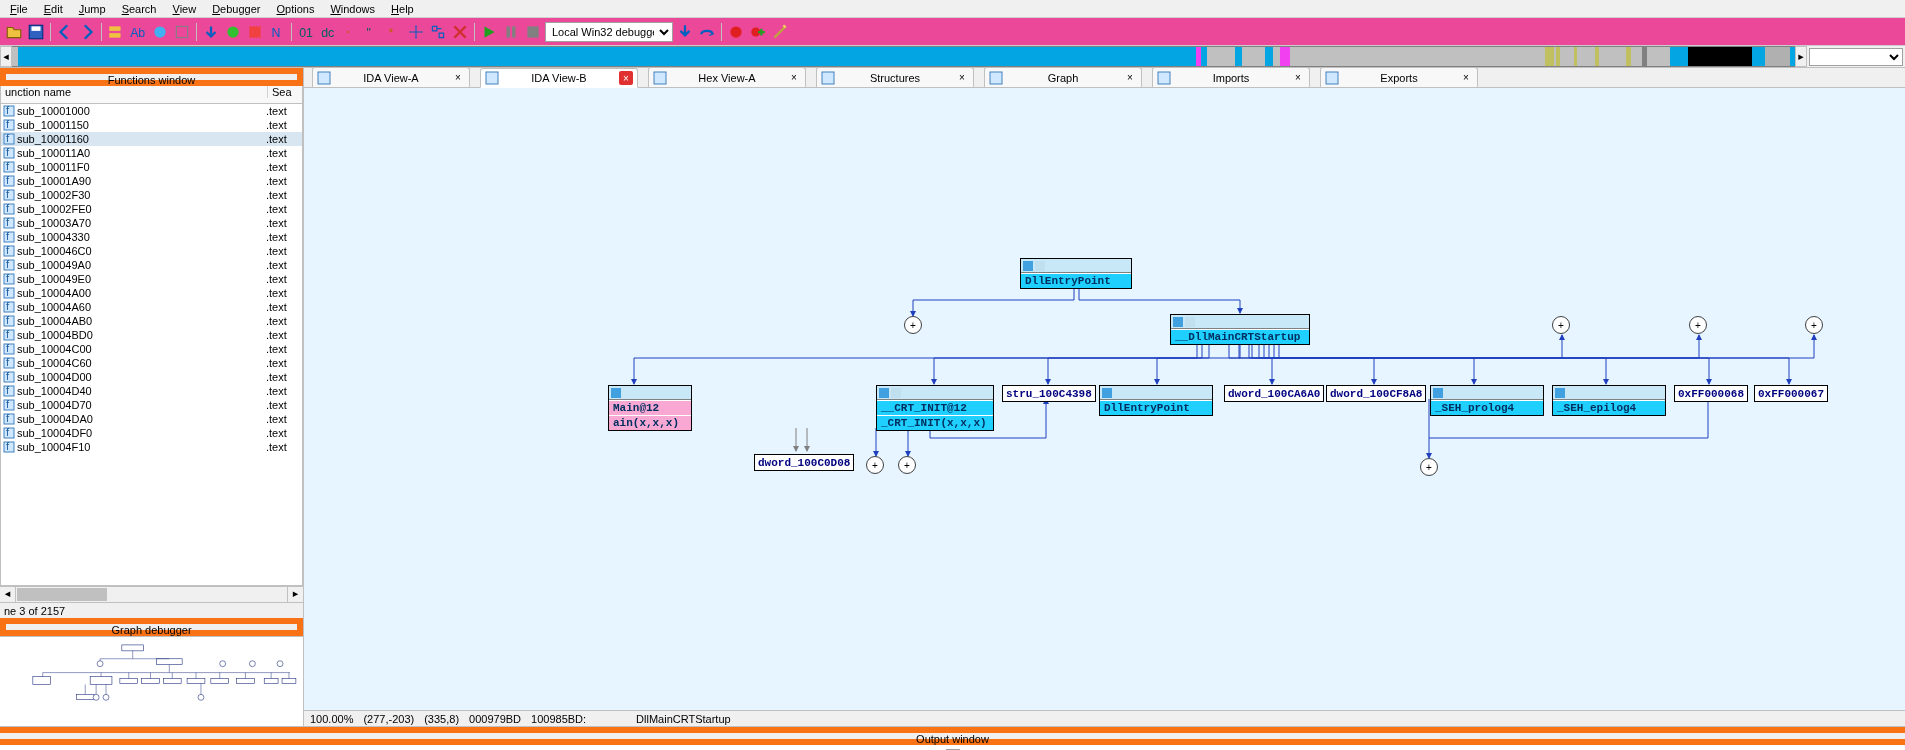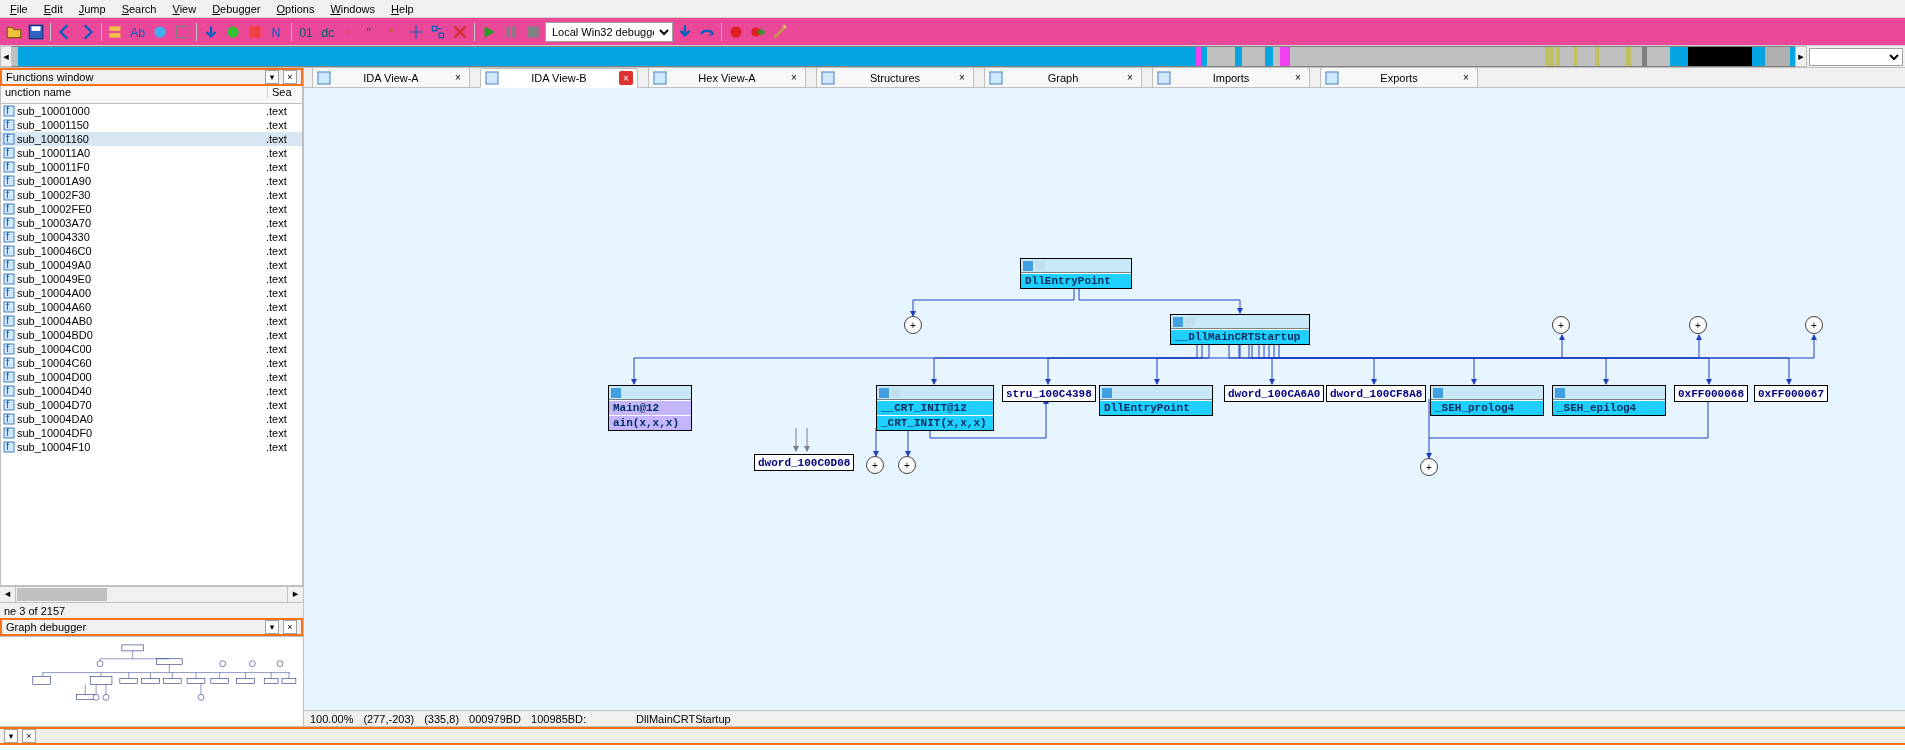--- a/index.html
+++ b/index.html
@@ -21,21 +21,21 @@
 .ovarrow { width: 12px; height: 100%; display: flex; align-items: center; justify-content: center; background: #f0f0f0; border: 1px solid #c0c0c0; cursor: pointer; }
 .ovcanvas { flex: 1; background: #03a5e2; border-top: 1px solid #808080; border-bottom: 1px solid #808080; position: relative; }
 .ovcanvas .seg { position: absolute; top: 0; bottom: 0; }
 .ovlibdrop { width: 94px; height: 18px; border: 1px solid #a0a0a0; background: #fff; margin: 2px; }
 
 
 .mainrow { flex: 1; display: flex; min-height: 0; }
 
 
 .leftcol { width: 304px; display: flex; flex-direction: column; border-right: 1px solid #c0c0c0; }
-.panelhead { height: 18px; background: #f0f0f0; border: 2px solid #f97316; display: flex; align-items: center; padding: 0 4px; gap: 4px; }
+.panelhead { height: 18px; background: #f0f0f0; border: 6px solid #f97316; display: flex; align-items: center; padding: 0 4px; gap: 4px; flex-direction: column; }
 .panelhead .title { flex: 1; }
 .panelhead .pbtn { width: 14px; height: 14px; display: flex; align-items: center; justify-content: center; border: 1px solid #a0a0a0; background: #fff; font-size: 9px; cursor: pointer; }
 
 .flisthdr { height: 18px; display: flex; align-items: flex-start; background: #f8f8f8; border: 1px solid #c0c0c0; border-top: none; }
 .flisthdr .col1 { flex: 1; padding: 0 4px; border-right: 1px solid #d0d0d0; }
 .flisthdr .col2 { width: 34px; padding: 0 4px; text-align: left; }
 .flistbody { flex: 1; overflow: hidden; background: #fff; border: 1px solid #c0c0c0; border-top: none; position: relative; }
 .flistbody .row { height: 14px; display: flex; align-items: center; padding: 0 2px; cursor: pointer; }
 .flistbody .row.sel { background: #d8e6f2; }
 .flistbody .row .ic { width: 12px; height: 12px; margin-right: 2px; display: inline-flex; }
@@ -57,21 +57,21 @@
 .tab .tx { width: 14px; height: 14px; display: flex; align-items: center; justify-content: center; border-radius: 2px; font-size: 10px; }
 .tab .tx.red { background: #e03030; color: #fff; }
 .tab .ticon { width: 14px; height: 14px; display: inline-flex; }
 
 .graphview { flex: 1; background: #e6f5ff; position: relative; overflow: hidden; }
 
 
 .gnode { position: absolute; border: 1px solid #000; background: #fff; }
 .gnode .gnhdr { height: 14px; background: #c8e8f8; border-bottom: 1px solid #808080; display: flex; align-items: center; padding: 0 2px; gap: 2px; }
 .gnode .gnbody { background: #1fd0ff; padding: 1px 4px; font-family: "Consolas","Courier New",monospace; font-size: 11px; font-weight: bold; color: #003060; white-space: nowrap; border-top: 1px solid #fff; }
-.gnode .gnbody.green { background: #c4b5fd; }
+.gnode .gnbody.green { background: #f9a8d4; }
 .gnode .gnbody.plain { background: #fff; font-weight: bold; color: #000080; }
 .gnode.slim .gnbody { padding: 1px 3px; }
 .gnode.small { min-width: 92px; }
 
 .gcircle { position: absolute; width: 18px; height: 18px; border: 1px solid #404040; border-radius: 50%; background: #fff; display: flex; align-items: center; justify-content: center; font-size: 10px; }
 
 svg.edges { position: absolute; left: 0; top: 0; width: 100%; height: 100%; pointer-events: none; }
 svg.edges path, svg.edges line { stroke: #2040c0; stroke-width: 1; fill: none; }
 svg.edges .green { stroke: #109010; }
 svg.edges .gray  { stroke: #808080; }
@@ -810,17 +810,18 @@
       <span>000979BD</span>
       <span>100985BD:</span>
       <span style="width:30px"></span>
       <span>DllMainCRTStartup</span>
     </div>
   </div>
 </div>
 
 <div class="output">
   <div class="panelhead">
+    <span class="title">Output window</span>
     <span class="pbtn">▾</span>
     <span class="pbtn">×</span>
   </div>
   <div class="outbody"></div>
 </div>
 
 </body></html>

